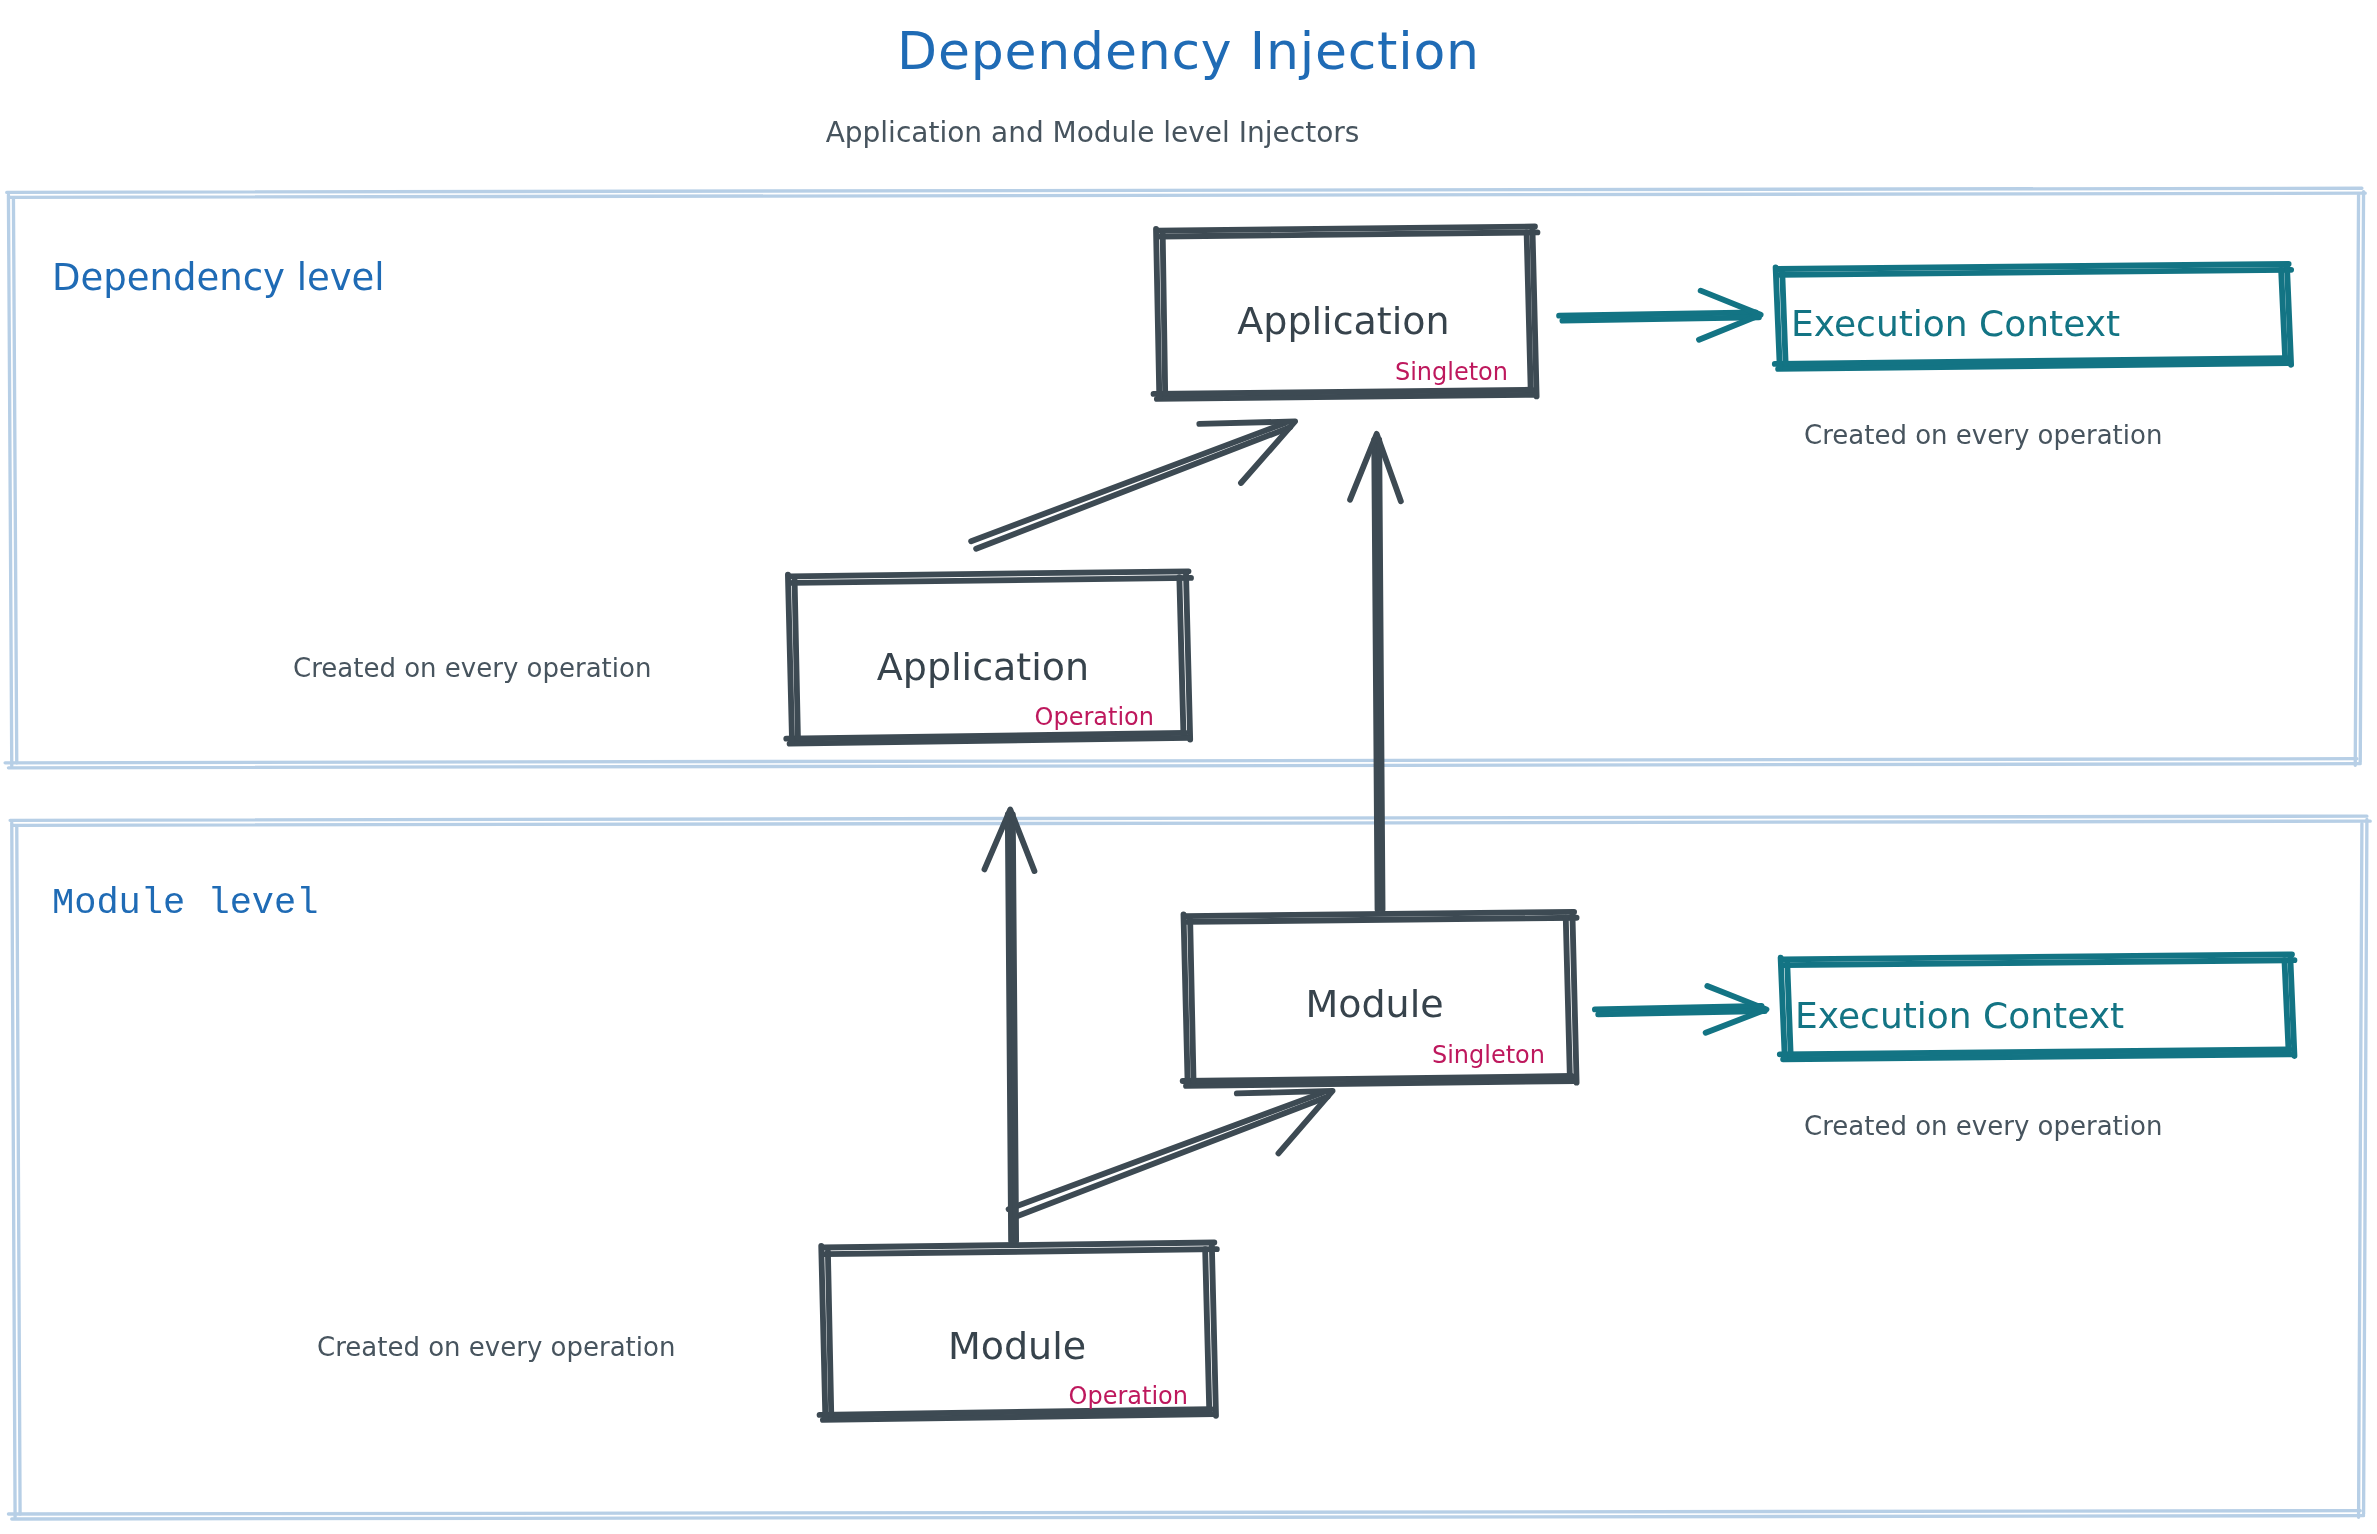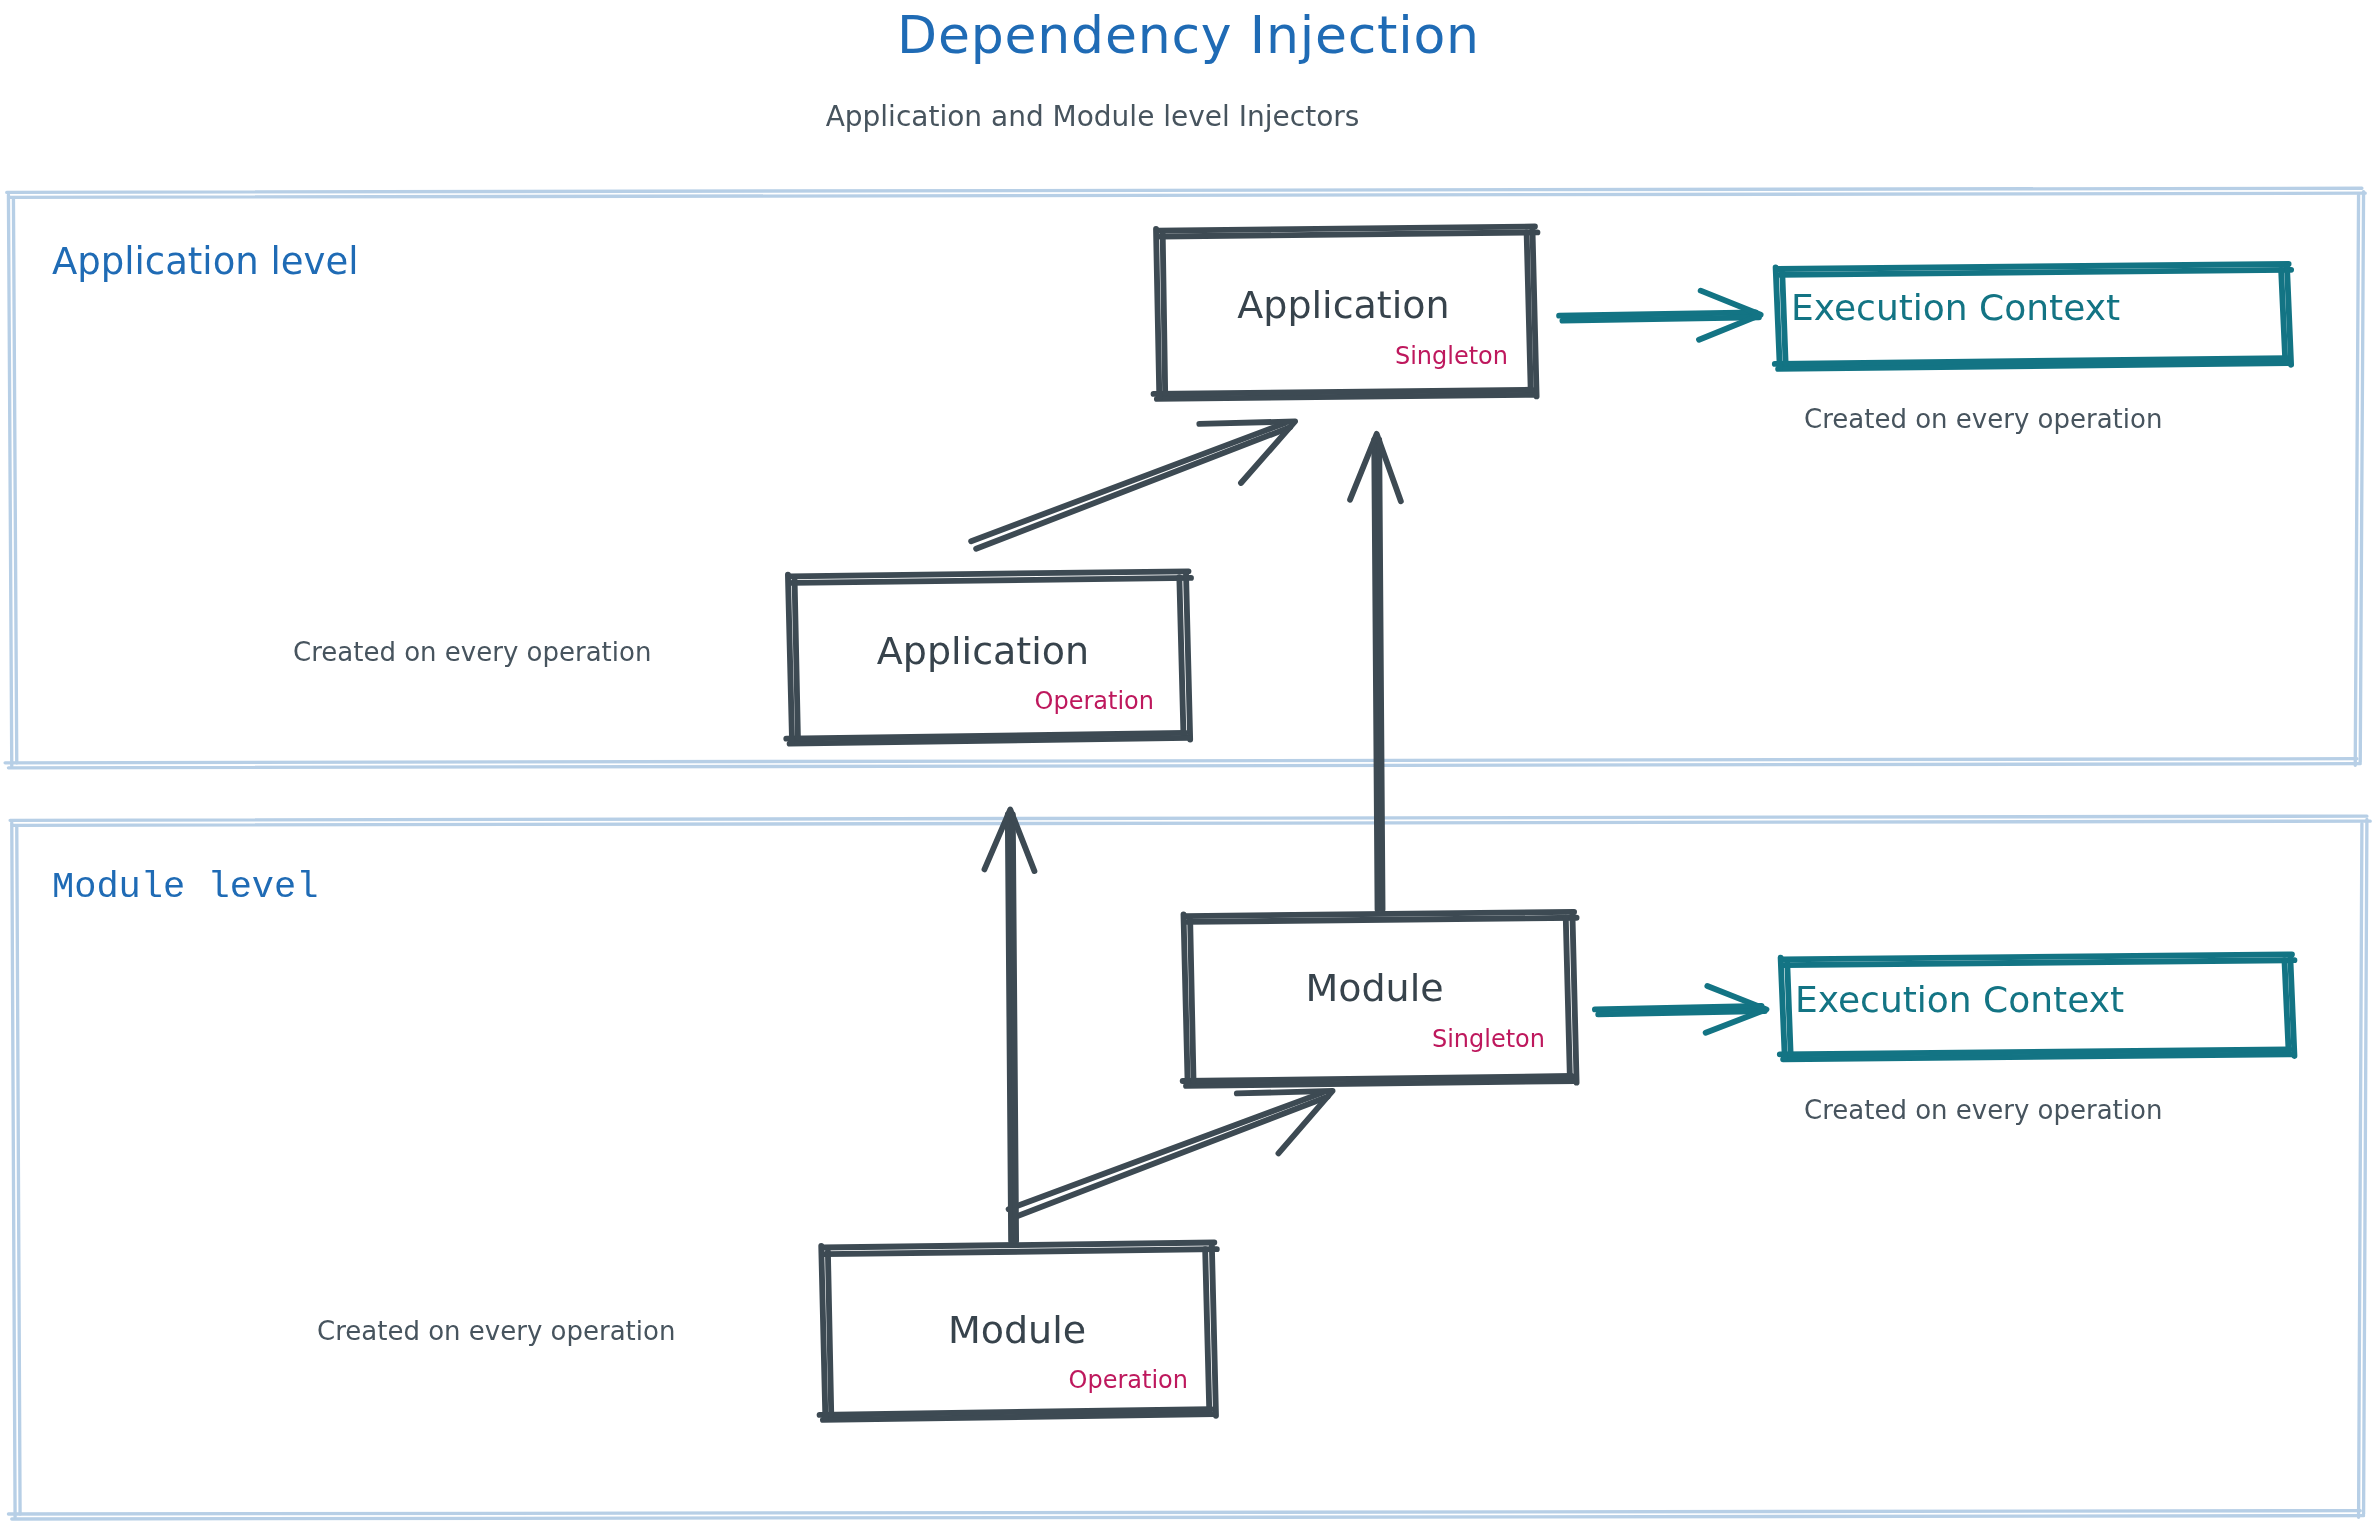--- a/index.html
+++ b/index.html
@@ -24,20 +24,21 @@
     position: absolute;
     left: 0; top: 0;
     width: 2377px;
     height: 1534px;
     pointer-events: none;
   }
   .txt {
     position: absolute;
     white-space: nowrap;
     font-family: "DejaVu Sans", sans-serif;
+    margin-top: 16px;
   }
   
   #title {
     left: 0; top: 5px;
     width: 2377px;
     text-align: center;
     font-size: 52px;
     color: #1f6bb5;
     letter-spacing: 0.8px;
   }
@@ -228,21 +229,21 @@
         <path d="M 1220 1490 L 1216 978"></path>
         <path d="M 1182 1044 L 1213 972 L 1242 1046"></path>
       </g>
 
     </g>
   </svg>
 
   <div class="txt" id="title">Dependency Injection</div>
   <div class="txt" id="subtitle">Application and Module level Injectors</div>
 
-  <div class="txt level-label" id="label-app">Application level</div>
+  <div class="txt level-label" id="label-app">Dependency level</div>
   <div class="txt level-label" id="label-mod">Module level</div>
 
   <div class="txt node-title" id="app-singleton-title">Application</div>
   <div class="txt node-sub" id="app-singleton-sub">Singleton</div>
 
   <div class="txt node-title" id="app-operation-title">Application</div>
   <div class="txt node-sub" id="app-operation-sub">Operation</div>
 
   <div class="txt ec-title" id="ec-app-title">Execution Context</div>
   <div class="txt caption" id="cap-ec-app">Created on every operation</div>

